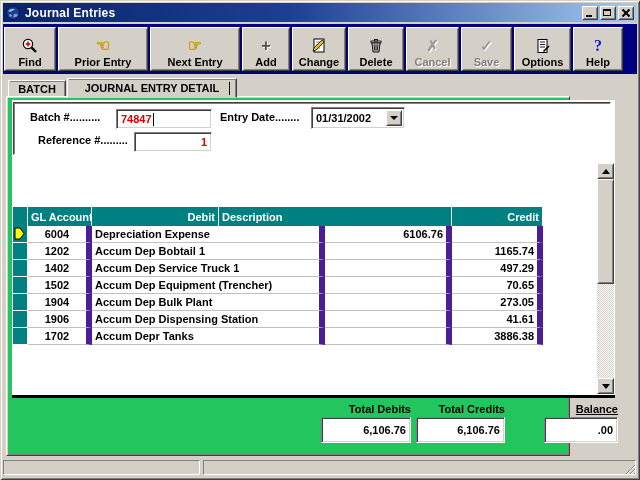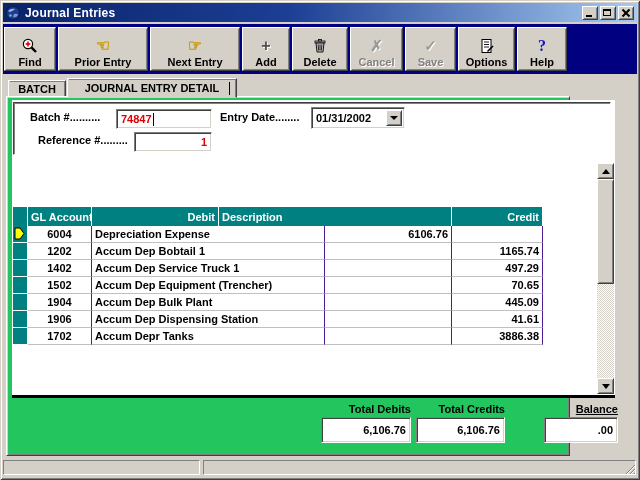--- a/index.html
+++ b/index.html
@@ -76,21 +76,21 @@
     border:1px solid; border-color:#fff #404040 #404040 #fff;
     box-shadow: inset 1px 1px 0 #d4d0c8, inset -1px -1px 0 #808080;
     display:flex; align-items:center; justify-content:center; }
   .arrow-down { width:0; height:0; border-left:4px solid transparent; border-right:4px solid transparent;
     border-top:4px solid #000; }
 
   
   .grid { position:absolute; left:1px; top:63px; width:530px; }
   .grow { display:flex; height:17px; }
   .grow.header { height:19px;margin-top:44px; }
-  .gcell { border-right:1px solid #4c1d95; border-bottom:1px solid #c0c0c0;
+  .gcell { border-right:6px solid #4c1d95; border-bottom:1px solid #c0c0c0;
     display:flex; align-items:center; padding:0 3px; background:#fff; overflow:hidden; white-space:nowrap; }
   .header .gcell { background:#008080; color:#fff; border-right:1px solid #fff; border-bottom:none; }
   .c-ind { width:15px; padding:0; background:#008080; border-right:1px solid #fff; border-bottom:1px solid #fff;
     position:relative; }
   .header .c-ind { background:#008080; }
   .c-gl { width:64px; justify-content:center; }
   .c-desc { width:233px; }
   .c-debit { width:127px; justify-content:flex-end; }
   .c-credit { width:91px; justify-content:flex-end; }
   .header .c-gl { justify-content:flex-start; }
@@ -170,20 +170,32 @@
       <span class="ic hand">☜</span>
       <span class="lbl">Prior Entry</span>
     </div>
     <div class="tbtn" style="width:90px">
       <span class="ic hand">☞</span>
       <span class="lbl">Next Entry</span>
     </div>
     <div class="tbtn" style="width:48px">
       <span class="ic plus-glyph">+</span>
       <span class="lbl">Add</span>
+    </div>
+    <div class="tbtn" style="width:54px">
+      <span class="ic">
+        <svg width="18" height="18" viewBox="0 0 18 18">
+          <rect x="4" y="2" width="10" height="13" fill="#fff" stroke="#000" stroke-width="1"></rect>
+          <line x1="6" y1="5" x2="12" y2="5" stroke="#808080" stroke-width="1"></line>
+          <line x1="6" y1="8" x2="12" y2="8" stroke="#808080" stroke-width="1"></line>
+          <line x1="6" y1="11" x2="10" y2="11" stroke="#808080" stroke-width="1"></line>
+          <polygon points="3,14 6,13 14,5 12,3 4,11" fill="#f0c020" stroke="#000" stroke-width="0.8"></polygon>
+        </svg>
+      </span>
+      <span class="lbl">Change</span>
     </div>
     <div class="tbtn" style="width:56px">
       <span class="ic">
         <svg width="18" height="18" viewBox="0 0 18 18">
           <rect x="4" y="4" width="10" height="2" fill="#c0c0c0" stroke="#000" stroke-width="0.8"></rect>
           <rect x="7.5" y="2.5" width="3" height="1.5" fill="#c0c0c0" stroke="#000" stroke-width="0.8"></rect>
           <path d="M5 6 L6 15 L12 15 L13 6 Z" fill="#c0c0c0" stroke="#000" stroke-width="0.9"></path>
           <line x1="7.2" y1="7.5" x2="7.6" y2="13.5" stroke="#000" stroke-width="0.8"></line>
           <line x1="9" y1="7.5" x2="9" y2="13.5" stroke="#000" stroke-width="0.8"></line>
           <line x1="10.8" y1="7.5" x2="10.4" y2="13.5" stroke="#000" stroke-width="0.8"></line>
@@ -290,21 +302,21 @@
             <div class="gcell c-desc">Accum Dep Equipment (Trencher)</div>
             <div class="gcell c-debit"></div>
             <div class="gcell c-credit">70.65</div>
           </div>
 
           <div class="grow">
             <div class="gcell c-ind"></div>
             <div class="gcell c-gl">1904</div>
             <div class="gcell c-desc">Accum Dep Bulk Plant</div>
             <div class="gcell c-debit"></div>
-            <div class="gcell c-credit">445.09</div>
+            <div class="gcell c-credit">273.05</div>
           </div>
 
           <div class="grow">
             <div class="gcell c-ind"></div>
             <div class="gcell c-gl">1906</div>
             <div class="gcell c-desc">Accum Dep Dispensing Station</div>
             <div class="gcell c-debit"></div>
             <div class="gcell c-credit">41.61</div>
           </div>
 

